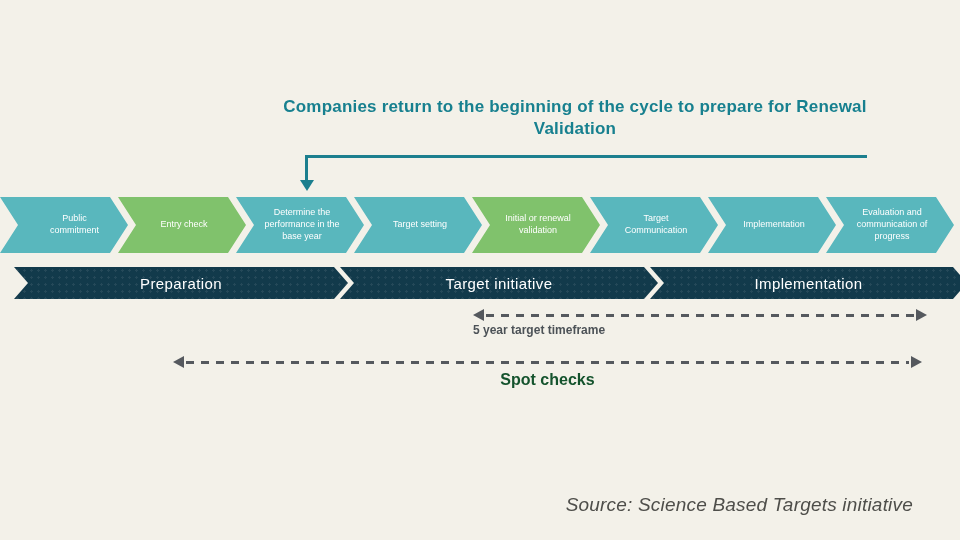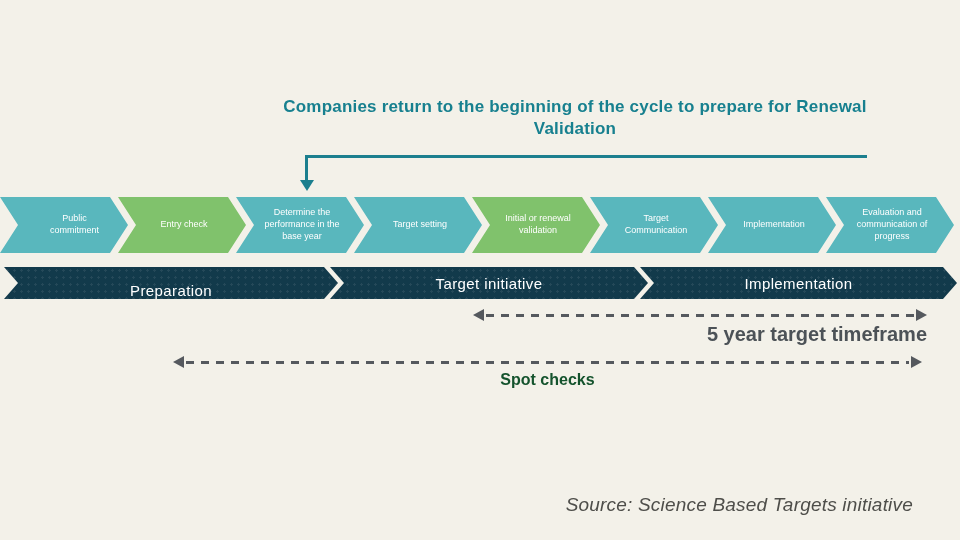--- a/index.html
+++ b/index.html
@@ -52,35 +52,35 @@
   }
   .phase{
     flex:0 0 auto;height:32px;margin-left:-8px;
     background:#123a4b;
     background-image:radial-gradient(rgba(255,255,255,0.08) 1px,transparent 1.3px);
     background-size:7px 7px;
     clip-path:polygon(0 0,calc(100% - 14px) 0,100% 50%,calc(100% - 14px) 100%,0 100%,14px 50%);
     display:flex;align-items:center;justify-content:center;
     color:#fff;font-size:15px;letter-spacing:.4px;
   }
-  .phase:first-child{margin-left:4px;align-items:flex-end;}
+  .phase:first-child{margin-left:14px;}
   .phase.p0{width:334px;}
   .phase.p1{width:318px;}
   .phase.p2{width:317px;}
 
   
   .measure{position:absolute;display:flex;align-items:center;}
   .measure .dash-line{
     flex:1;height:3px;
     background:repeating-linear-gradient(90deg,#55595e 0 8px,transparent 8px 15px);
   }
   .arrowhead-left{width:0;height:0;border-top:6px solid transparent;border-bottom:6px solid transparent;border-right:11px solid #55595e;margin-right:2px;}
   .arrowhead-right{width:0;height:0;border-top:6px solid transparent;border-bottom:6px solid transparent;border-left:11px solid #55595e;margin-left:2px;}
   .measure-5yr{left:473px;top:309px;width:454px;}
-  .label-5yr{position:absolute;left:473px;top:323px;width:454px;text-align:right;font-size:20px;font-weight:bold;color:#4c5257;}
+  .label-5yr{position:absolute;left:473px;top:323px;width:454px;text-align:left;font-size:12px;font-weight:bold;color:#4c5257;}
   .measure-spot{left:173px;top:356px;width:749px;}
   .label-spot{position:absolute;left:173px;top:371px;width:749px;text-align:center;font-size:16px;font-weight:bold;color:#14532d;}
 
   
   .source{
     position:absolute;right:47px;top:494px;
     font-size:19px;font-style:italic;color:#4e4e4a;letter-spacing:.2px;
   }
 </style>
 </head>

